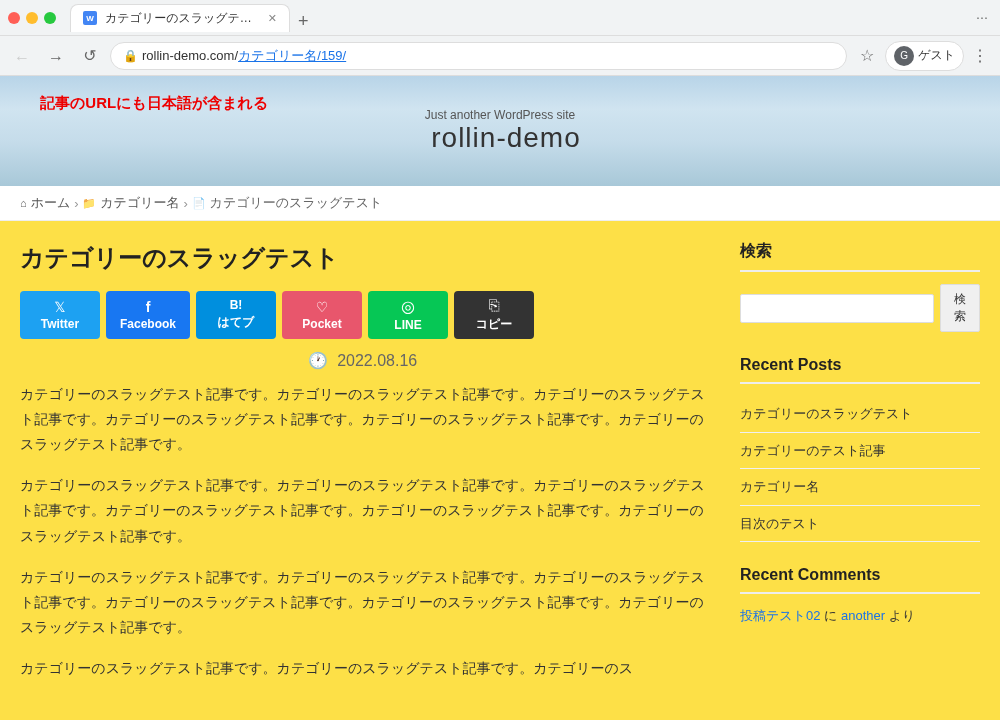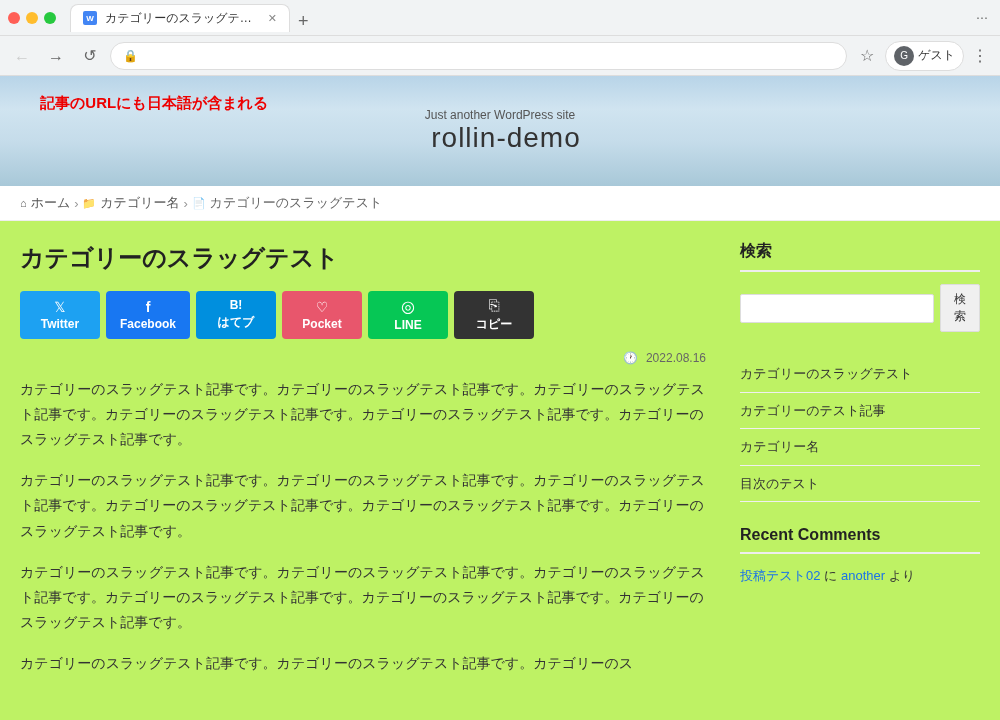--- a/index.html
+++ b/index.html
@@ -27,21 +27,21 @@
     .address-bar { flex: 1; background: #fff; border: 1px solid #ddd; border-radius: 20px; height: 28px; display: flex; align-items: center; padding: 0 12px; font-size: 13px; color: #333; }
     .address-secure { color: #555; margin-right: 4px; font-size: 12px; }
     .address-url { color: #333; }
     .address-url .url-highlight { color: #1a73e8; text-decoration: underline; }
     .nav-right { display: flex; align-items: center; gap: 4px; }
     .profile-btn { display: flex; align-items: center; gap: 4px; padding: 4px 8px; border-radius: 20px; border: 1px solid #ddd; background: #fff; cursor: pointer; font-size: 12px; color: #333; }
     .profile-icon { width: 20px; height: 20px; background: #5f6368; border-radius: 50%; display: flex; align-items: center; justify-content: center; color: white; font-size: 10px; }
     .menu-btn { background: none; border: none; font-size: 16px; color: #666; cursor: pointer; padding: 4px; }
 
     
-    .page-content { flex: 1; overflow-y: auto; background: #bef264; }
+    .page-content { flex: 1; overflow-y: auto; background: #fde047; }
 
     
     .site-header { background: linear-gradient(180deg, #b8d4e8 0%, #d0e4f0 30%, #c5dcea 60%, #a8c8d8 100%); padding: 20px 0; text-align: center; position: relative; min-height: 110px; display: flex; flex-direction: column; align-items: center; justify-content: center; }
     .site-header-note { position: absolute; top: 18px; left: 40px; color: #e00; font-size: 15px; font-weight: bold; }
     .site-tagline { font-size: 12px; color: #555; }
     .site-title { font-size: 28px; font-weight: 300; color: #333; letter-spacing: 1px; margin-left: 12px; }
 
     
     .breadcrumb { background: #fff; padding: 8px 20px; font-size: 13px; color: #666; border-bottom: 1px solid #eee; display: flex; align-items: center; gap: 4px; }
     .breadcrumb a { color: #555; text-decoration: none; }
@@ -59,21 +59,21 @@
     .share-btn { display: flex; flex-direction: column; align-items: center; justify-content: center; padding: 6px 14px; border: none; border-radius: 4px; cursor: pointer; min-width: 80px; gap: 2px; }
     .share-btn .btn-icon { font-size: 14px; }
     .share-btn .btn-label { font-size: 12px; color: white; font-weight: bold; }
     .btn-twitter { background: #1da1f2; }
     .btn-facebook { background: #1877f2; }
     .btn-hateb { background: #008fde; }
     .btn-pocket { background: #e8566c; }
     .btn-line { background: #06c755; }
     .btn-copy { background: #333; }
 
-    .post-date { text-align: right; font-size: 12px; color: #666; margin-bottom: 12px; }
+    .post-date { text-align: center; font-size: 16px; color: #666; margin-bottom: 12px; }
     .post-date span { margin-right: 4px; }
     .article-body p { font-size: 14px; line-height: 1.8; color: #333; margin-bottom: 16px; }
 
     
     .sidebar-section { margin-bottom: 24px; }
     .sidebar-widget-title { font-size: 16px; font-weight: bold; color: #222; padding-bottom: 8px; border-bottom: 2px solid #eee; margin-bottom: 12px; }
     .search-form { display: flex; gap: 6px; align-items: center; }
     .search-input { flex: 1; border: 1px solid #ddd; padding: 6px 8px; font-size: 13px; border-radius: 2px; }
     .search-btn { background: #f0f0f0; border: 1px solid #ddd; padding: 6px 10px; font-size: 12px; cursor: pointer; border-radius: 2px; color: #333; }
     .recent-post-item { padding: 8px 0; border-bottom: 1px solid #f0f0f0; }
@@ -111,20 +111,23 @@
       <span>←</span>
     </button>
     <button class="nav-btn">
       <span>→</span>
     </button>
     <button class="nav-btn">
       <span>↺</span>
     </button>
     <div class="address-bar">
       <span class="address-secure">🔒</span>
+      <span class="address-url">
+        <span>rollin-demo.com/</span><span class="url-highlight">カテゴリー名/159/</span>
+      </span>
     </div>
     <div class="nav-right">
       <button class="nav-btn">
         <span>☆</span>
       </button>
       <div class="profile-btn">
         <div class="profile-icon">
           <span>G</span>
         </div>
         <span>ゲスト</span>
@@ -201,20 +204,21 @@
 
         <div class="sidebar-section">
           <div class="sidebar-widget-title">検索</div>
           <div class="search-form">
             <input class="search-input" type="text" placeholder="" style="">
             <button class="search-btn">検索</button>
           </div>
         </div>
 
         <div class="sidebar-section">
+          <div class="sidebar-widget-title">Recent Posts</div>
           <div>
             <div class="recent-post-item">
               <a href="#">カテゴリーのスラッグテスト</a>
             </div>
             <div class="recent-post-item">
               <a href="#">カテゴリーのテスト記事</a>
             </div>
             <div class="recent-post-item">
               <a href="#">カテゴリー名</a>
             </div>

